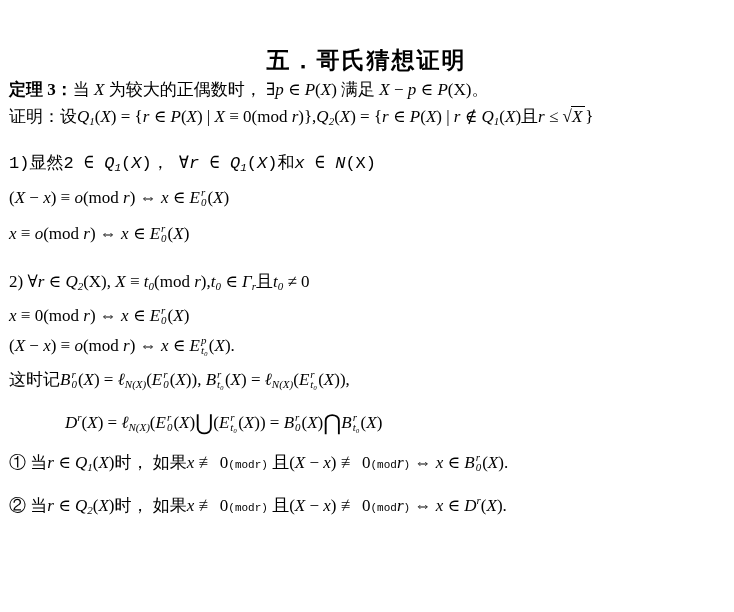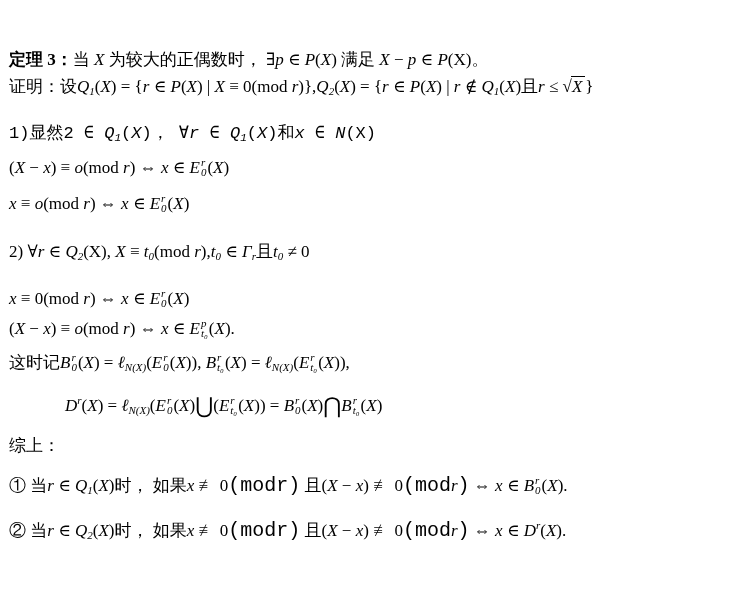--- a/index.html
+++ b/index.html
@@ -30,33 +30,33 @@
     white-space:nowrap;
   }
   .ln.indent{padding-left:56px;}
   
   .body-lines .ln:nth-child(1){}
   .body-lines .ln:nth-child(2){}
   .body-lines .ln:nth-child(3){margin-top:20px;font-family:Liberation Mono, monospace;}
   .body-lines .ln:nth-child(4){margin-top:7px;}
   .body-lines .ln:nth-child(5){margin-top:9px;}
   .body-lines .ln:nth-child(6){margin-top:21px;}
-  .body-lines .ln:nth-child(7){margin-top:20px;}
+  .body-lines .ln:nth-child(7){margin-top:7px;}
   .body-lines .ln:nth-child(8){margin-top:3px;}
   .body-lines .ln:nth-child(9){margin-top:7px;}
   .body-lines .ln:nth-child(10){margin-top:16px;}
   .body-lines .ln:nth-child(11){margin-top:13px;}
   .body-lines .ln:nth-child(12){margin-top:13px;}
   .body-lines .ln:nth-child(13){margin-top:18px;}
 
   .cn{font-style:normal;}
   .bd{font-weight:bold;}
   .rm{font-style:normal;}
   .it{font-style:italic;}
-  .mono{font-family:"Liberation Mono","DejaVu Sans Mono",monospace;font-size:20px;}
+  .mono{font-family:"Liberation Mono","DejaVu Sans Mono",monospace;font-size:11px;}
   .big{font-size:22px;vertical-align:-2px;line-height:0;}
   .sup{font-size:11px;vertical-align:super;line-height:0;}
 
   .ssb{font-style:italic;}
   .stack{
     display:inline-block;
     vertical-align:-0.30em;
     font-size:11px;
     line-height:10px;
     margin-left:1px;
@@ -66,28 +66,28 @@
   }
   .stack .up,.stack .dn{display:block;height:10px;}
   .msub{font-size:11px;vertical-align:-0.30em;line-height:0;font-style:italic;}
   .sqrt .rad{font-style:normal;}
   .sqrt .vinc{border-top:1.4px solid #000;font-style:italic;padding:0 3px 0 1px;margin-left:-1px;}
 </style>
 </head>
 <body>
 
 <div class="page">
+  <h1 class="title">五．哥氏猜想证明</h1>
   <div class="body-lines">
       <p class="ln"><span class="cn bd">定理 3：</span><span class="cn">当 </span><span class="it">X</span><span class="cn"> 为较大的正偶数时， </span><span class="rm">∃</span><span class="it">p</span><span class="rm"> ∈ </span><span class="it">P</span><span class="rm">(</span><span class="it">X</span><span class="rm">)</span><span class="cn"> 满足 </span><span class="it">X</span><span class="rm"> − </span><span class="it">p</span><span class="rm"> ∈ </span><span class="it">P</span><span class="cn">(X)</span><span class="cn">。</span></p>
       <p class="ln"><span class="cn">证明：设</span><span><span class="ssb">Q</span><sub class="msub">1</sub></span><span class="rm">(</span><span class="it">X</span><span class="rm">) = {</span><span class="it">r</span><span class="rm"> ∈ </span><span class="it">P</span><span class="rm">(</span><span class="it">X</span><span class="rm">) | </span><span class="it">X</span><span class="rm"> ≡ 0(mod </span><span class="it">r</span><span class="rm">)}</span><span class="rm">,</span><span><span class="ssb">Q</span><sub class="msub">2</sub></span><span class="rm">(</span><span class="it">X</span><span class="rm">) = {</span><span class="it">r</span><span class="rm"> ∈ </span><span class="it">P</span><span class="rm">(</span><span class="it">X</span><span class="rm">) | </span><span class="it">r</span><span class="rm"> ∉ </span><span><span class="ssb">Q</span><sub class="msub">1</sub></span><span class="rm">(</span><span class="it">X</span><span class="rm">)</span><span class="cn">且</span><span class="it">r</span><span class="rm"> ≤ </span><span class="sqrt"><span class="rad">√</span><span class="vinc">X</span></span><span class="rm">}</span></p>
       <p class="ln"><span class="rm">1)</span><span class="cn">显然</span><span class="rm">2 ∈ </span><span><span class="ssb">Q</span><sub class="msub">1</sub></span><span class="rm">(</span><span class="it">X</span><span class="rm">)</span><span class="cn">，</span><span class="rm"> ∀</span><span class="it">r</span><span class="rm"> ∈ </span><span><span class="ssb">Q</span><sub class="msub">1</sub></span><span class="rm">(</span><span class="it">X</span><span class="rm">)</span><span class="cn">和</span><span class="it">x</span><span class="rm"> ∈ </span><span class="it">N</span><span class="cn">(X)</span></p>
       <p class="ln"><span class="rm">(</span><span class="it">X</span><span class="rm"> − </span><span class="it">x</span><span class="rm">) ≡ </span><span class="it">o</span><span class="rm">(mod </span><span class="it">r</span><span class="rm">) ⇔ </span><span class="it">x</span><span class="rm"> ∈ </span><span class="msz"><span class="ssb">E</span><span class="stack"><span class="up">r</span><span class="dn">0</span></span></span><span class="rm">(</span><span class="it">X</span><span class="rm">)</span></p>
       <p class="ln"><span class="it">x</span><span class="rm"> ≡ </span><span class="it">o</span><span class="rm">(mod </span><span class="it">r</span><span class="rm">) ⇔ </span><span class="it">x</span><span class="rm"> ∈ </span><span class="msz"><span class="ssb">E</span><span class="stack"><span class="up">r</span><span class="dn">0</span></span></span><span class="rm">(</span><span class="it">X</span><span class="rm">)</span></p>
       <p class="ln"><span class="rm">2) ∀</span><span class="it">r</span><span class="rm"> ∈ </span><span><span class="ssb">Q</span><sub class="msub">2</sub></span><span class="cn">(X)</span><span class="rm">, </span><span class="it">X</span><span class="rm"> ≡ </span><span><span class="ssb">t</span><sub class="msub">0</sub></span><span class="rm">(mod </span><span class="it">r</span><span class="rm">),</span><span><span class="ssb">t</span><sub class="msub">0</sub></span><span class="rm"> ∈ </span><span><span class="ssb">Γ</span><sub class="msub">r</sub></span><span class="cn">且</span><span><span class="ssb">t</span><sub class="msub">0</sub></span><span class="rm"> ≠ 0</span></p>
       <p class="ln"><span class="it">x</span><span class="rm"> ≡ 0(mod </span><span class="it">r</span><span class="rm">) ⇔ </span><span class="it">x</span><span class="rm"> ∈ </span><span class="msz"><span class="ssb">E</span><span class="stack"><span class="up">r</span><span class="dn">0</span></span></span><span class="rm">(</span><span class="it">X</span><span class="rm">)</span></p>
       <p class="ln"><span class="rm">(</span><span class="it">X</span><span class="rm"> − </span><span class="it">x</span><span class="rm">) ≡ </span><span class="it">o</span><span class="rm">(mod </span><span class="it">r</span><span class="rm">) ⇔ </span><span class="it">x</span><span class="rm"> ∈ </span><span class="msz"><span class="ssb">E</span><span class="stack"><span class="up">p</span><span class="dn">t₀</span></span></span><span class="rm">(</span><span class="it">X</span><span class="rm">).</span></p>
       <p class="ln"><span class="cn">这时记</span><span class="msz"><span class="ssb">B</span><span class="stack"><span class="up">r</span><span class="dn">0</span></span></span><span class="rm">(</span><span class="it">X</span><span class="rm">) = </span><span><span class="ssb">ℓ</span><sub class="msub">N(X)</sub></span><span class="rm">(</span><span class="msz"><span class="ssb">E</span><span class="stack"><span class="up">r</span><span class="dn">0</span></span></span><span class="rm">(</span><span class="it">X</span><span class="rm">)), </span><span class="msz"><span class="ssb">B</span><span class="stack"><span class="up">r</span><span class="dn">t₀</span></span></span><span class="rm">(</span><span class="it">X</span><span class="rm">) = </span><span><span class="ssb">ℓ</span><sub class="msub">N(X)</sub></span><span class="rm">(</span><span class="msz"><span class="ssb">E</span><span class="stack"><span class="up">r</span><span class="dn">t₀</span></span></span><span class="rm">(</span><span class="it">X</span><span class="rm">)),</span></p>
       <p class="ln indent"><span class="it">D</span><span class="sup it">r</span><span class="rm">(</span><span class="it">X</span><span class="rm">) = </span><span><span class="ssb">ℓ</span><sub class="msub">N(X)</sub></span><span class="rm">(</span><span class="msz"><span class="ssb">E</span><span class="stack"><span class="up">r</span><span class="dn">0</span></span></span><span class="rm">(</span><span class="it">X</span><span class="rm">)</span><span class="big">⋃</span><span class="rm">(</span><span class="msz"><span class="ssb">E</span><span class="stack"><span class="up">r</span><span class="dn">t₀</span></span></span><span class="rm">(</span><span class="it">X</span><span class="rm">)) = </span><span class="msz"><span class="ssb">B</span><span class="stack"><span class="up">r</span><span class="dn">0</span></span></span><span class="rm">(</span><span class="it">X</span><span class="rm">)</span><span class="big">⋂</span><span class="msz"><span class="ssb">B</span><span class="stack"><span class="up">r</span><span class="dn">t₀</span></span></span><span class="rm">(</span><span class="it">X</span><span class="rm">)</span></p>
-      <p class="ln"><span class="cn">综上：</span></p>
       <p class="ln"><span class="cn">① </span><span class="cn">当</span><span class="it">r</span><span class="rm"> ∈ </span><span><span class="ssb">Q</span><sub class="msub">1</sub></span><span class="rm">(</span><span class="it">X</span><span class="rm">)</span><span class="cn">时， 如果</span><span class="it">x</span><span class="rm"> ≢ 0</span><span class="mono">(modr)</span><span class="cn"> 且</span><span class="rm">(</span><span class="it">X</span><span class="rm"> − </span><span class="it">x</span><span class="rm">) ≢ 0</span><span class="mono">(mod</span><span class="it">r</span><span class="mono">)</span><span class="rm"> ⇔ </span><span class="it">x</span><span class="rm"> ∈ </span><span class="msz"><span class="ssb">B</span><span class="stack"><span class="up">r</span><span class="dn">0</span></span></span><span class="rm">(</span><span class="it">X</span><span class="rm">).</span></p>
       <p class="ln"><span class="cn">② </span><span class="cn">当</span><span class="it">r</span><span class="rm"> ∈ </span><span><span class="ssb">Q</span><sub class="msub">2</sub></span><span class="rm">(</span><span class="it">X</span><span class="rm">)</span><span class="cn">时， 如果</span><span class="it">x</span><span class="rm"> ≢ 0</span><span class="mono">(modr)</span><span class="cn"> 且</span><span class="rm">(</span><span class="it">X</span><span class="rm"> − </span><span class="it">x</span><span class="rm">) ≢ 0</span><span class="mono">(mod</span><span class="it">r</span><span class="mono">)</span><span class="rm"> ⇔ </span><span class="it">x</span><span class="rm"> ∈ </span><span class="it">D</span><span class="sup it">r</span><span class="rm">(</span><span class="it">X</span><span class="rm">).</span></p>
     </div>
 </div>
 
 </body></html>

